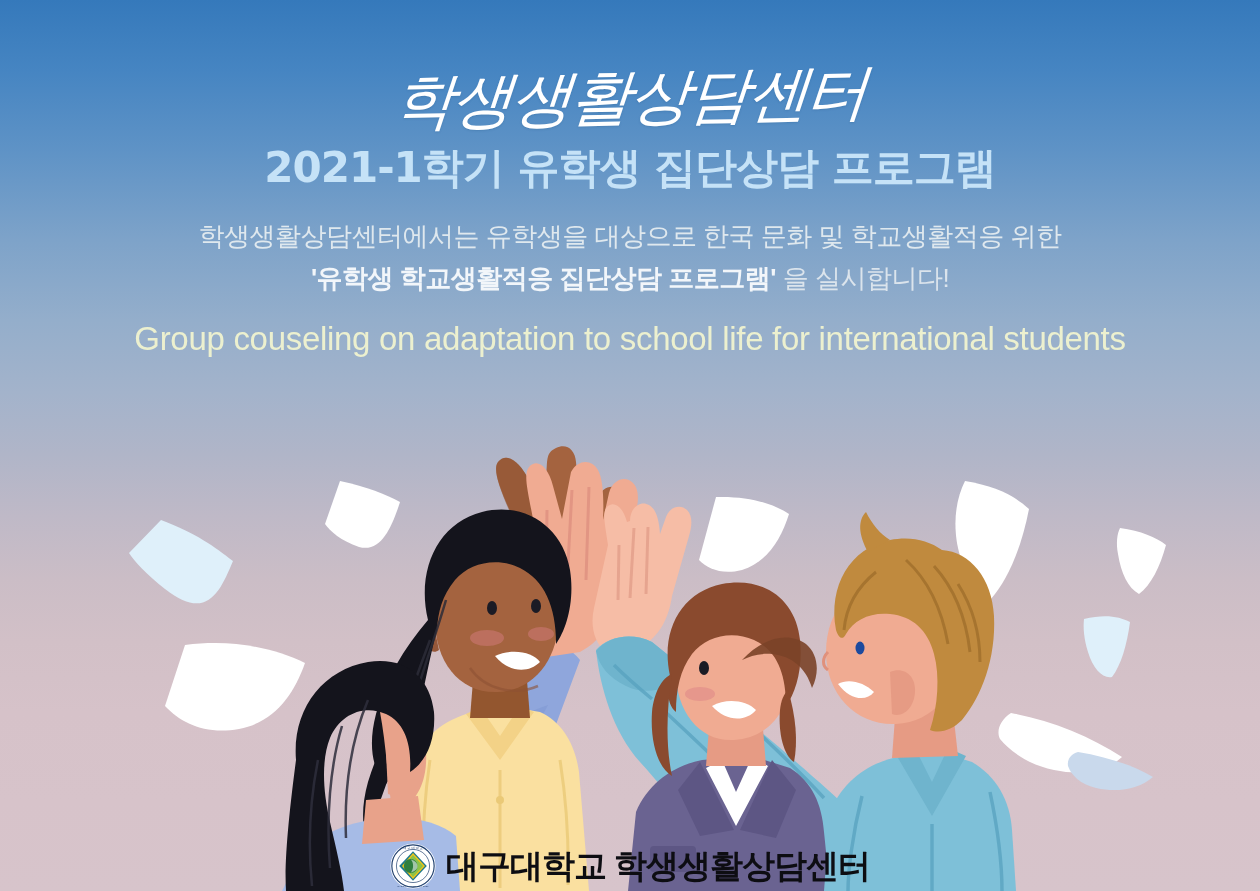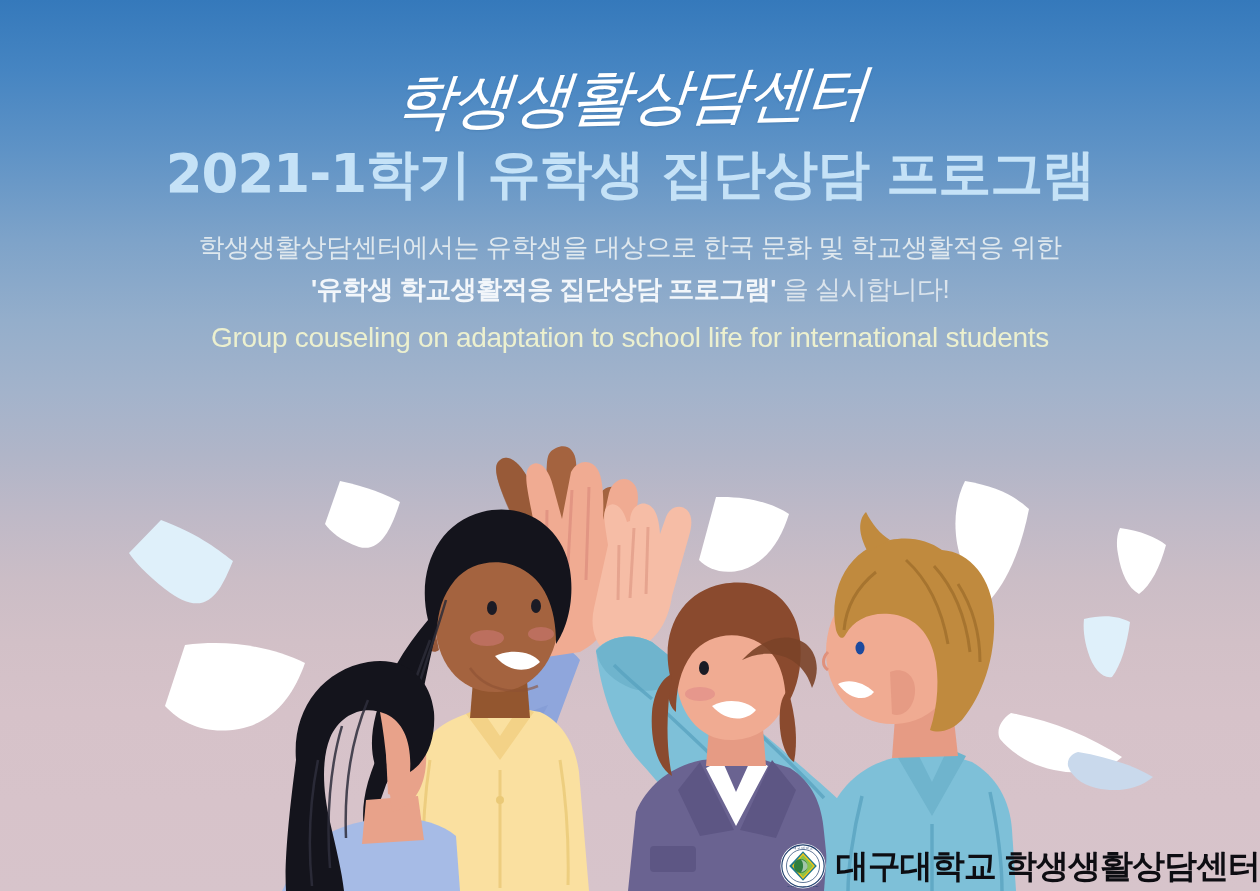--- a/index.html
+++ b/index.html
@@ -41,56 +41,56 @@
     font-weight:400;
     font-style:italic;
     letter-spacing:-2px;
     margin-top:66px;
     transform:skewX(-6deg) rotate(-1.2deg);
     text-shadow:0 1px 2px rgba(40,90,140,.25);
   }
 
   .main-title {
     font-family:"DejaVu Sans","Liberation Sans",sans-serif;
-    font-size:53px;
+    font-size:42px;
     font-weight:bold;
     color:#c5e2f7;
     letter-spacing:-1px;
     line-height:1.02;
     margin-top:20px;
     white-space:nowrap;
   }
 
   .sub-line {
     font-size:26px;
     line-height:1.45;
     letter-spacing:-0.5px;
     white-space:nowrap;
   }
   .sub1 { color:#dfe8ee; margin-top:28px; font-weight:400; }
   .sub2 { margin-top:4px; }
   .sub2 .strong { color:#f2f6fa; font-weight:bold;margin-top:22px; }
   .sub2 .rest   { color:#dbe4ec; font-weight:400; }
   .sub3 {
     color:#ecf0cf;
-    margin-top:10px;
-    font-size:28px;
+    margin-top:18px;
+    font-size:33px;
     font-weight:400;
     letter-spacing:-0.3px;
   }
 
   
   #art { position:absolute; inset:0; z-index:10; }
 
   
   .footer {
     position:absolute;
     left:0; bottom:0; width:1260px;
     z-index:40;
-    display:flex; align-items:center; justify-content:flex-end;
+    display:flex; align-items:center; justify-content:center;
     gap:10px;
     padding-bottom:2px;
     margin-top:28px;
   }
   .footer-logo { width:46px; height:46px; flex:0 0 46px; }
   .footer-text {
     font-size:33px; font-weight:bold; color:#0d0d12;
     letter-spacing:-1px; line-height:1.1; white-space:nowrap;
   }
 </style>

